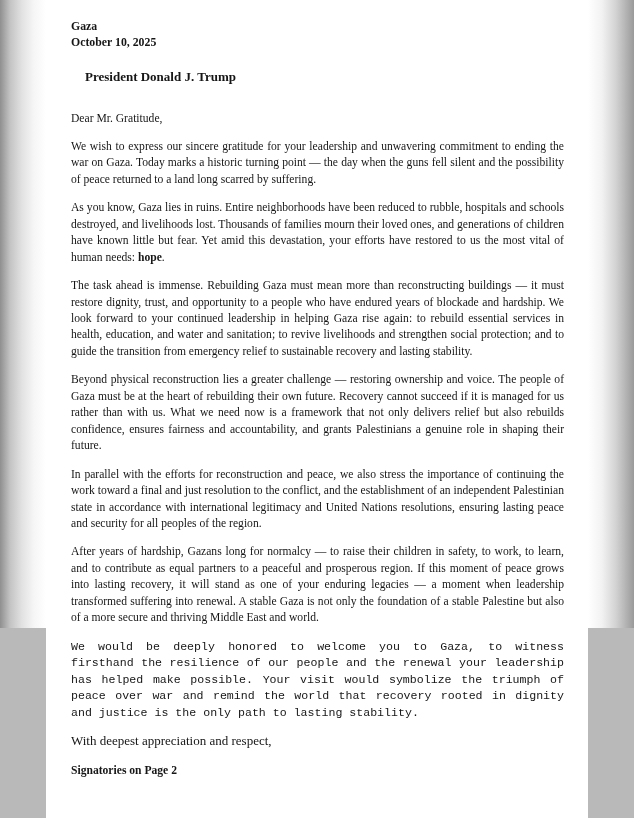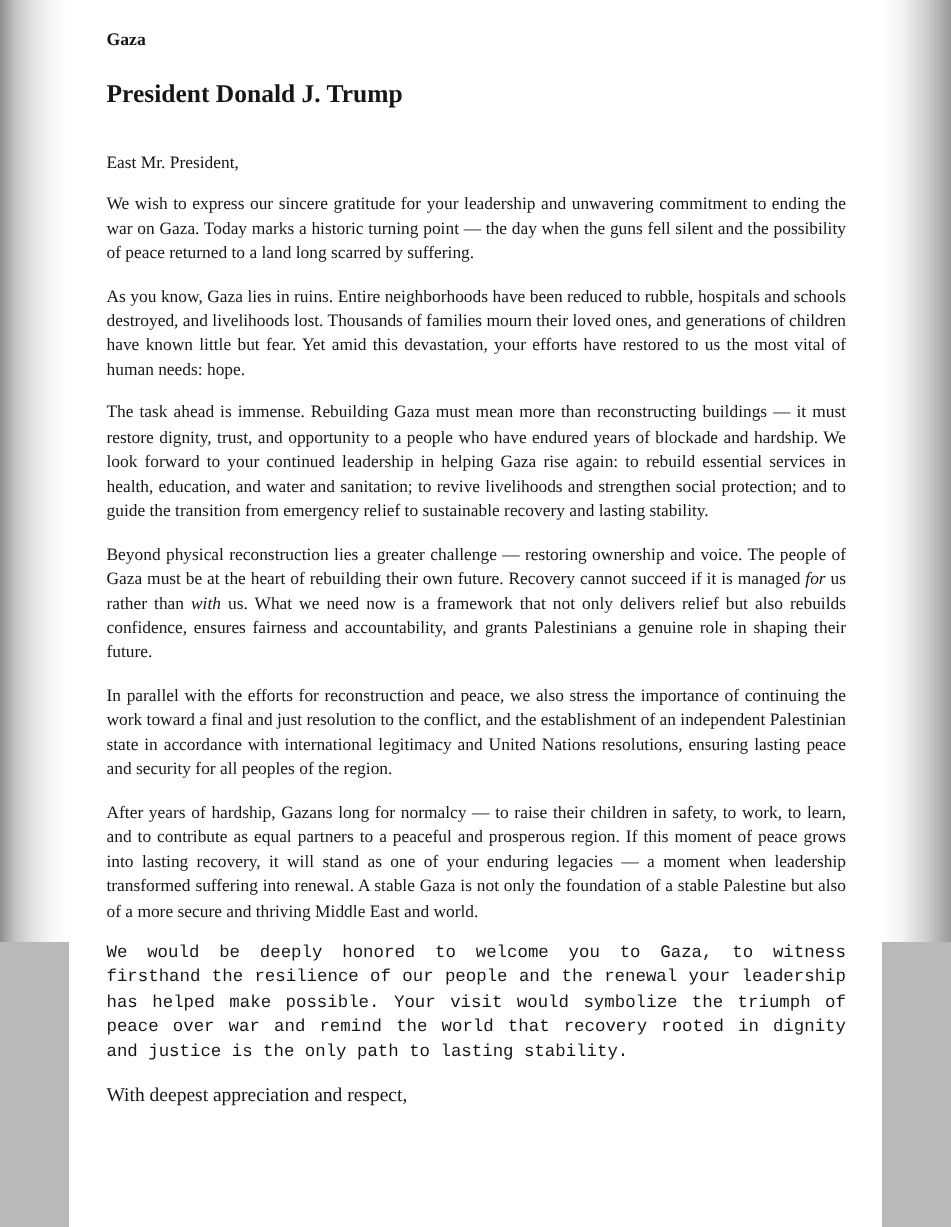--- a/index.html
+++ b/index.html
@@ -41,23 +41,24 @@
     font-weight: bold;
     font-size: 11.8px;
     line-height: 1.38;
     text-align: left;
   }
   .block-gap-lg { height: 17px; }
   .block-gap-md { height: 13px; }
   .block-gap-sm { height: 11px; }
   .recipient-name {
     font-weight: bold;
-    font-size: 17px;
+    font-size: 13px;
     line-height: 1.38;
     text-align: left;
+    margin-left: 14px;
   }
   .recipient-org {
     font-size: 11.6px;
     line-height: 1.38;
     text-align: left;
   }
   .subject-line {
     font-size: 11.6px;
     text-align: left;
   }
@@ -66,68 +67,70 @@
   .salutation {
     font-size: 11.6px;
     text-align: left;
   }
   p.para {
     margin: 0 0 12px 0;
     text-align: justify;
     text-justify: inter-word;
   }
   p.para:last-of-type { margin-bottom: 0; font-family: Liberation Mono, monospace; }
-  .bold { font-weight: normal; margin-top: 20px; }
-  .ital { font-style: italic; }
+  .bold { font-weight: bold; margin-top: 20px; }
+  .ital { }
   .closing {
     font-size: 13px;
     text-align: left;
     margin: 0;
   }
   .signatories {
     font-weight: bold;
     font-size: 11.6px;
     text-align: left;
     margin: 0;
   }
 </style>
 </head>
 <body>
 
 <div class="page-wrap">
   <div class="sheet">
     <div class="letter">
 
       <div class="hdr-line">Gaza</div>
+      <div class="hdr-line">October 10, 2025</div>
 
       <div class="block-gap-lg"></div>
 
       <div class="recipient-name">President Donald J. Trump</div>
 
       <div class="block-gap-md"></div>
 
 
       <div class="block-gap-md"></div>
 
-      <div class="salutation">East Mr. President,</div>
+      <div class="salutation">Dear Mr. Gratitude,</div>
 
       <div class="block-gap-sm"></div>
 
       <div id="paragraphs">
           <p class="para"><span>We wish to express our sincere gratitude for your leadership and unwavering commitment to ending the war on Gaza. Today marks a historic turning point — the day when the guns fell silent and the possibility of peace returned to a land long scarred by suffering.</span></p>
           <p class="para"><span>As you know, Gaza lies in ruins. Entire neighborhoods have been reduced to rubble, hospitals and schools destroyed, and livelihoods lost. Thousands of families mourn their loved ones, and generations of children have known little but fear. Yet amid this devastation, your efforts have restored to us the most vital of human needs: </span><span class="bold">hope</span><span>.</span></p>
           <p class="para"><span>The task ahead is immense. Rebuilding Gaza must mean more than reconstructing buildings — it must restore dignity, trust, and opportunity to a people who have endured years of blockade and hardship. We look forward to your continued leadership in helping Gaza rise again: to rebuild essential services in health, education, and water and sanitation; to revive livelihoods and strengthen social protection; and to guide the transition from emergency relief to sustainable recovery and lasting stability.</span></p>
           <p class="para"><span>Beyond physical reconstruction lies a greater challenge — restoring ownership and voice. The people of Gaza must be at the heart of rebuilding their own future. Recovery cannot succeed if it is managed </span><span class="ital">for</span><span> us rather than </span><span class="ital">with</span><span> us. What we need now is a framework that not only delivers relief but also rebuilds confidence, ensures fairness and accountability, and grants Palestinians a genuine role in shaping their future.</span></p>
           <p class="para"><span>In parallel with the efforts for reconstruction and peace, we also stress the importance of continuing the work toward a final and just resolution to the conflict, and the establishment of an independent Palestinian state in accordance with international legitimacy and United Nations resolutions, ensuring lasting peace and security for all peoples of the region.</span></p>
           <p class="para"><span>After years of hardship, Gazans long for normalcy — to raise their children in safety, to work, to learn, and to contribute as equal partners to a peaceful and prosperous region. If this moment of peace grows into lasting recovery, it will stand as one of your enduring legacies — a moment when leadership transformed suffering into renewal. A stable Gaza is not only the foundation of a stable Palestine but also of a more secure and thriving Middle East and world.</span></p>
           <p class="para"><span>We would be deeply honored to welcome you to Gaza, to witness firsthand the resilience of our people and the renewal your leadership has helped make possible. Your visit would symbolize the triumph of peace over war and remind the world that recovery rooted in dignity and justice is the only path to lasting stability.</span></p>
         </div>
 
       <div class="block-gap-sm"></div>
 
       <p class="closing">With deepest appreciation and respect,</p>
 
       <div class="block-gap-md"></div>
 
+      <p class="signatories">Signatories on Page 2</p>
 
     </div>
   </div>
 </div>
 
 </body></html>

